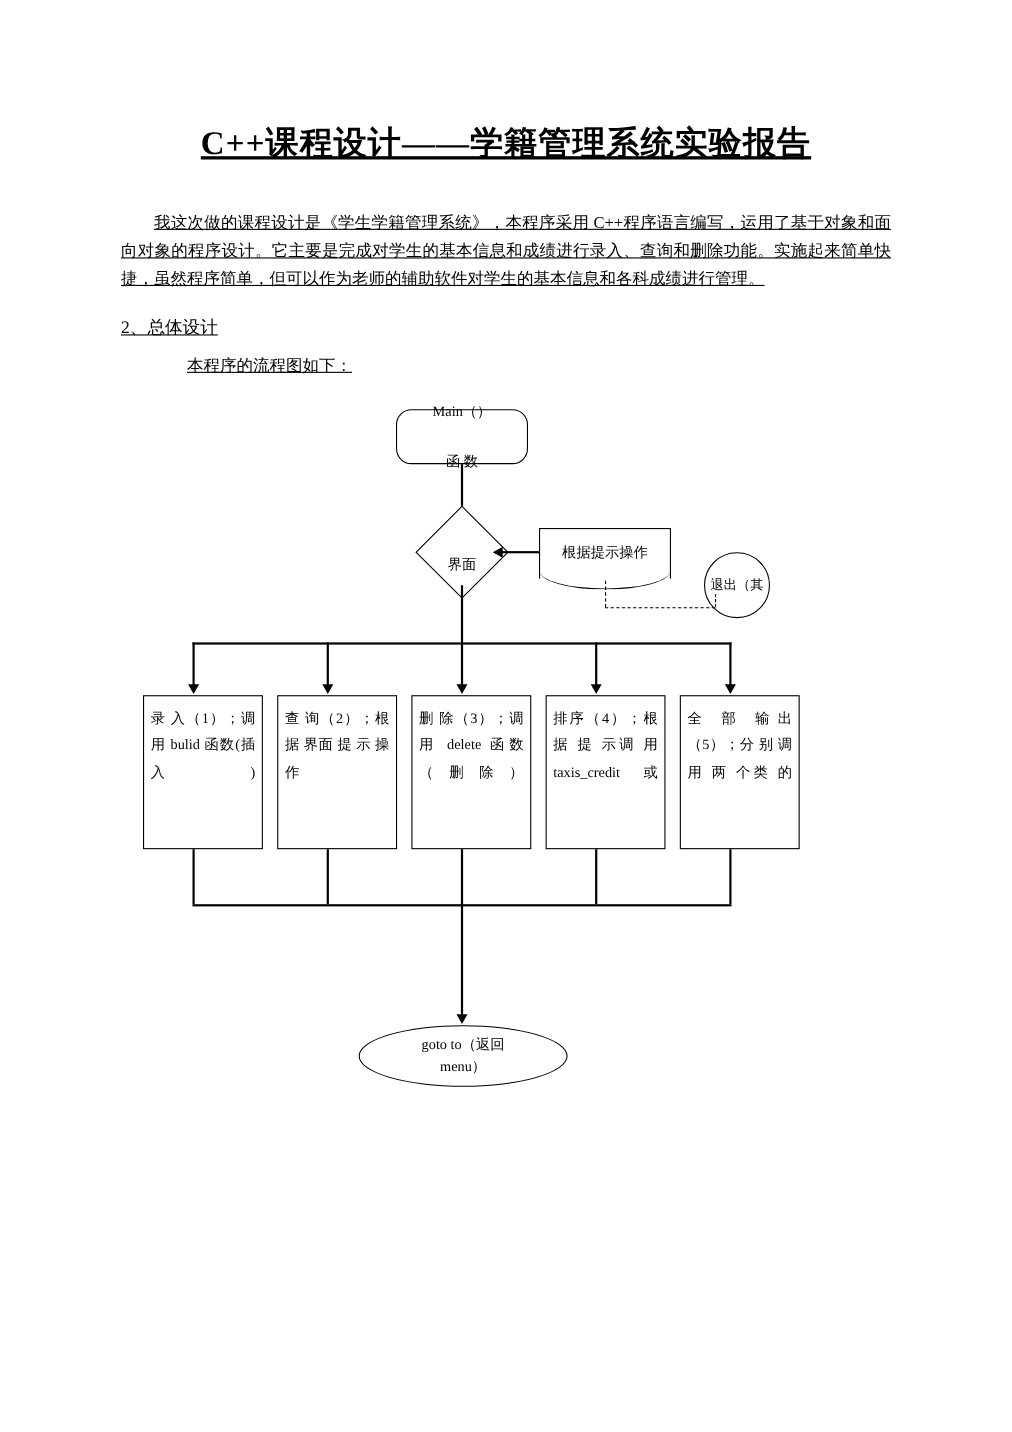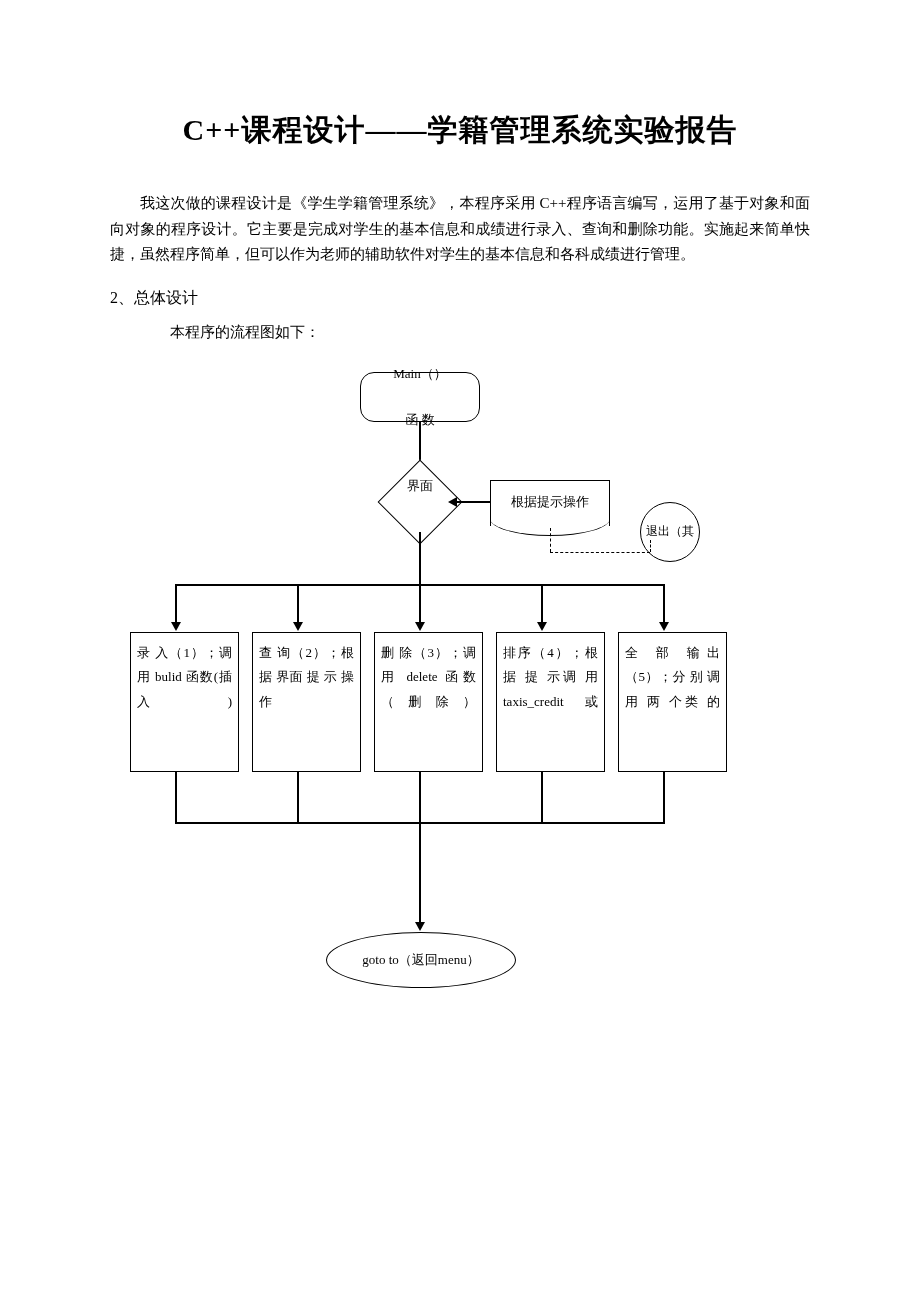--- a/index.html
+++ b/index.html
@@ -6,20 +6,21 @@
   body {
     margin: 0;
     padding: 0;
     background: #fff;
     font-family: "SimSun", "宋体", serif;
     color: #000;
     width: 920px;
   }
   .page {
     padding: 110px 110px 60px 110px;
+    text-decoration: underline;
   }
   h1 {
     font-size: 30px;
     font-weight: bold;
     text-align: center;
     margin: 0 0 40px 0;
     letter-spacing: 1px;
   }
   .section-heading {
     font-size: 16px;
@@ -51,21 +52,21 @@
     display: flex; flex-direction: column; align-items: center; justify-content: center;
     line-height: 1.5;
     gap: 27px;
   }
   
   .diamond {
     position: absolute; left: 280px; top: 100px; width: 60px; height: 60px;
     transform: rotate(45deg); border: 1px solid #000; background: #fff;
   }
   .diamond-label {
-    position: absolute; left: 280px; top: 84px; width: 60px; height: 60px;
+    position: absolute; left: 280px; top: 111px; width: 60px; height: 60px;
     display: flex; align-items: center; justify-content: center;
   }
   
   .doc-shape {
     position: absolute; left: 380px; top: 108px; width: 120px; height: 46px;
     border: 1px solid #000; border-bottom: none; background: #fff;
   }
   .doc-shape::after {
     content: "";
     position: absolute; left: -1px; bottom: -10px; width: 120px; height: 20px;
@@ -85,21 +86,21 @@
     position: absolute; top: 260px; width: 109px; height: 140px;
     border: 1px solid #000; padding: 8px 6px;
     text-align: justify; text-align-last: justify;
     line-height: 1.9; font-size: 13px;
   }
   .proc span { display: inline-block; width: 100%; }
   
   .terminator-goto {
     position: absolute; left: 216px; top: 560px; width: 190px; height: 56px;
     border: 1px solid #000; border-radius: 50%;
-    display: flex; flex-direction: row; align-items: center; justify-content: center;
+    display: flex; flex-direction: column; align-items: center; justify-content: center;
     line-height: 1.5;
   }
   
   .line { position: absolute; background: #000; }
   .dash { position: absolute; border-top: 1px dashed #000; }
   .dashv { position: absolute; border-left: 1px dashed #000; }
   
   .arrow-down {
     position: absolute; width: 0; height: 0;
     border-left: 5px solid transparent; border-right: 5px solid transparent;

